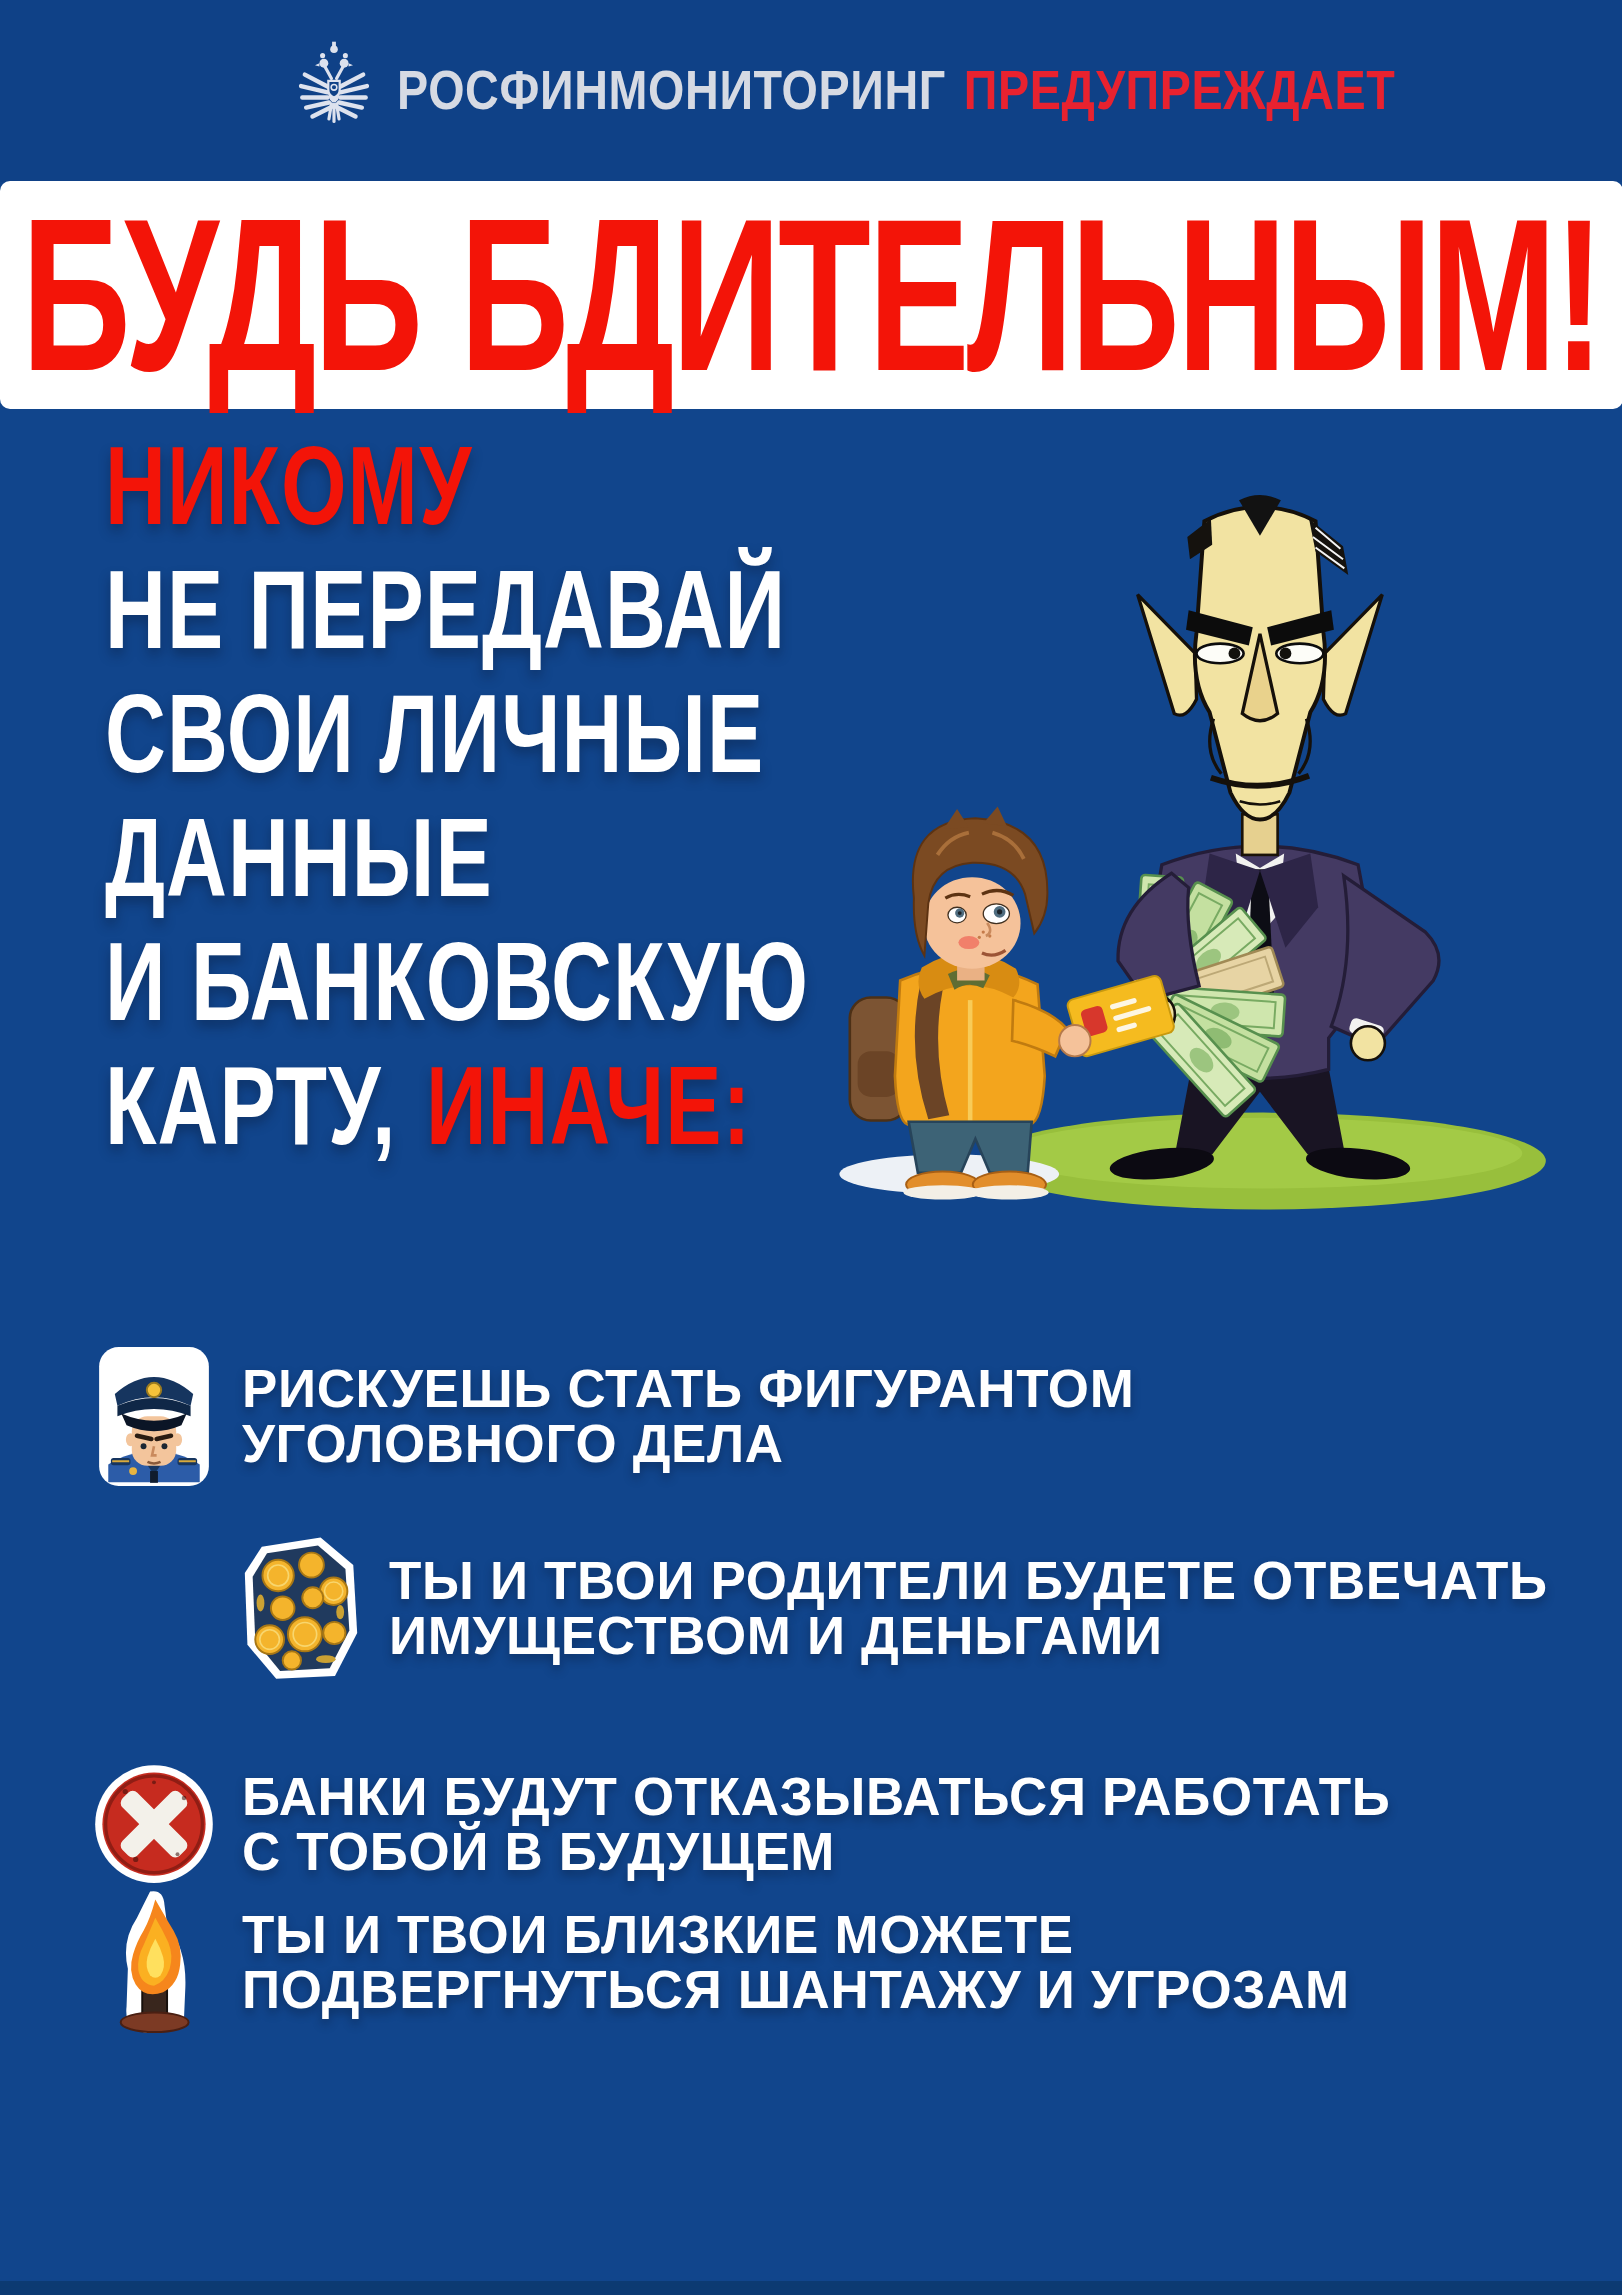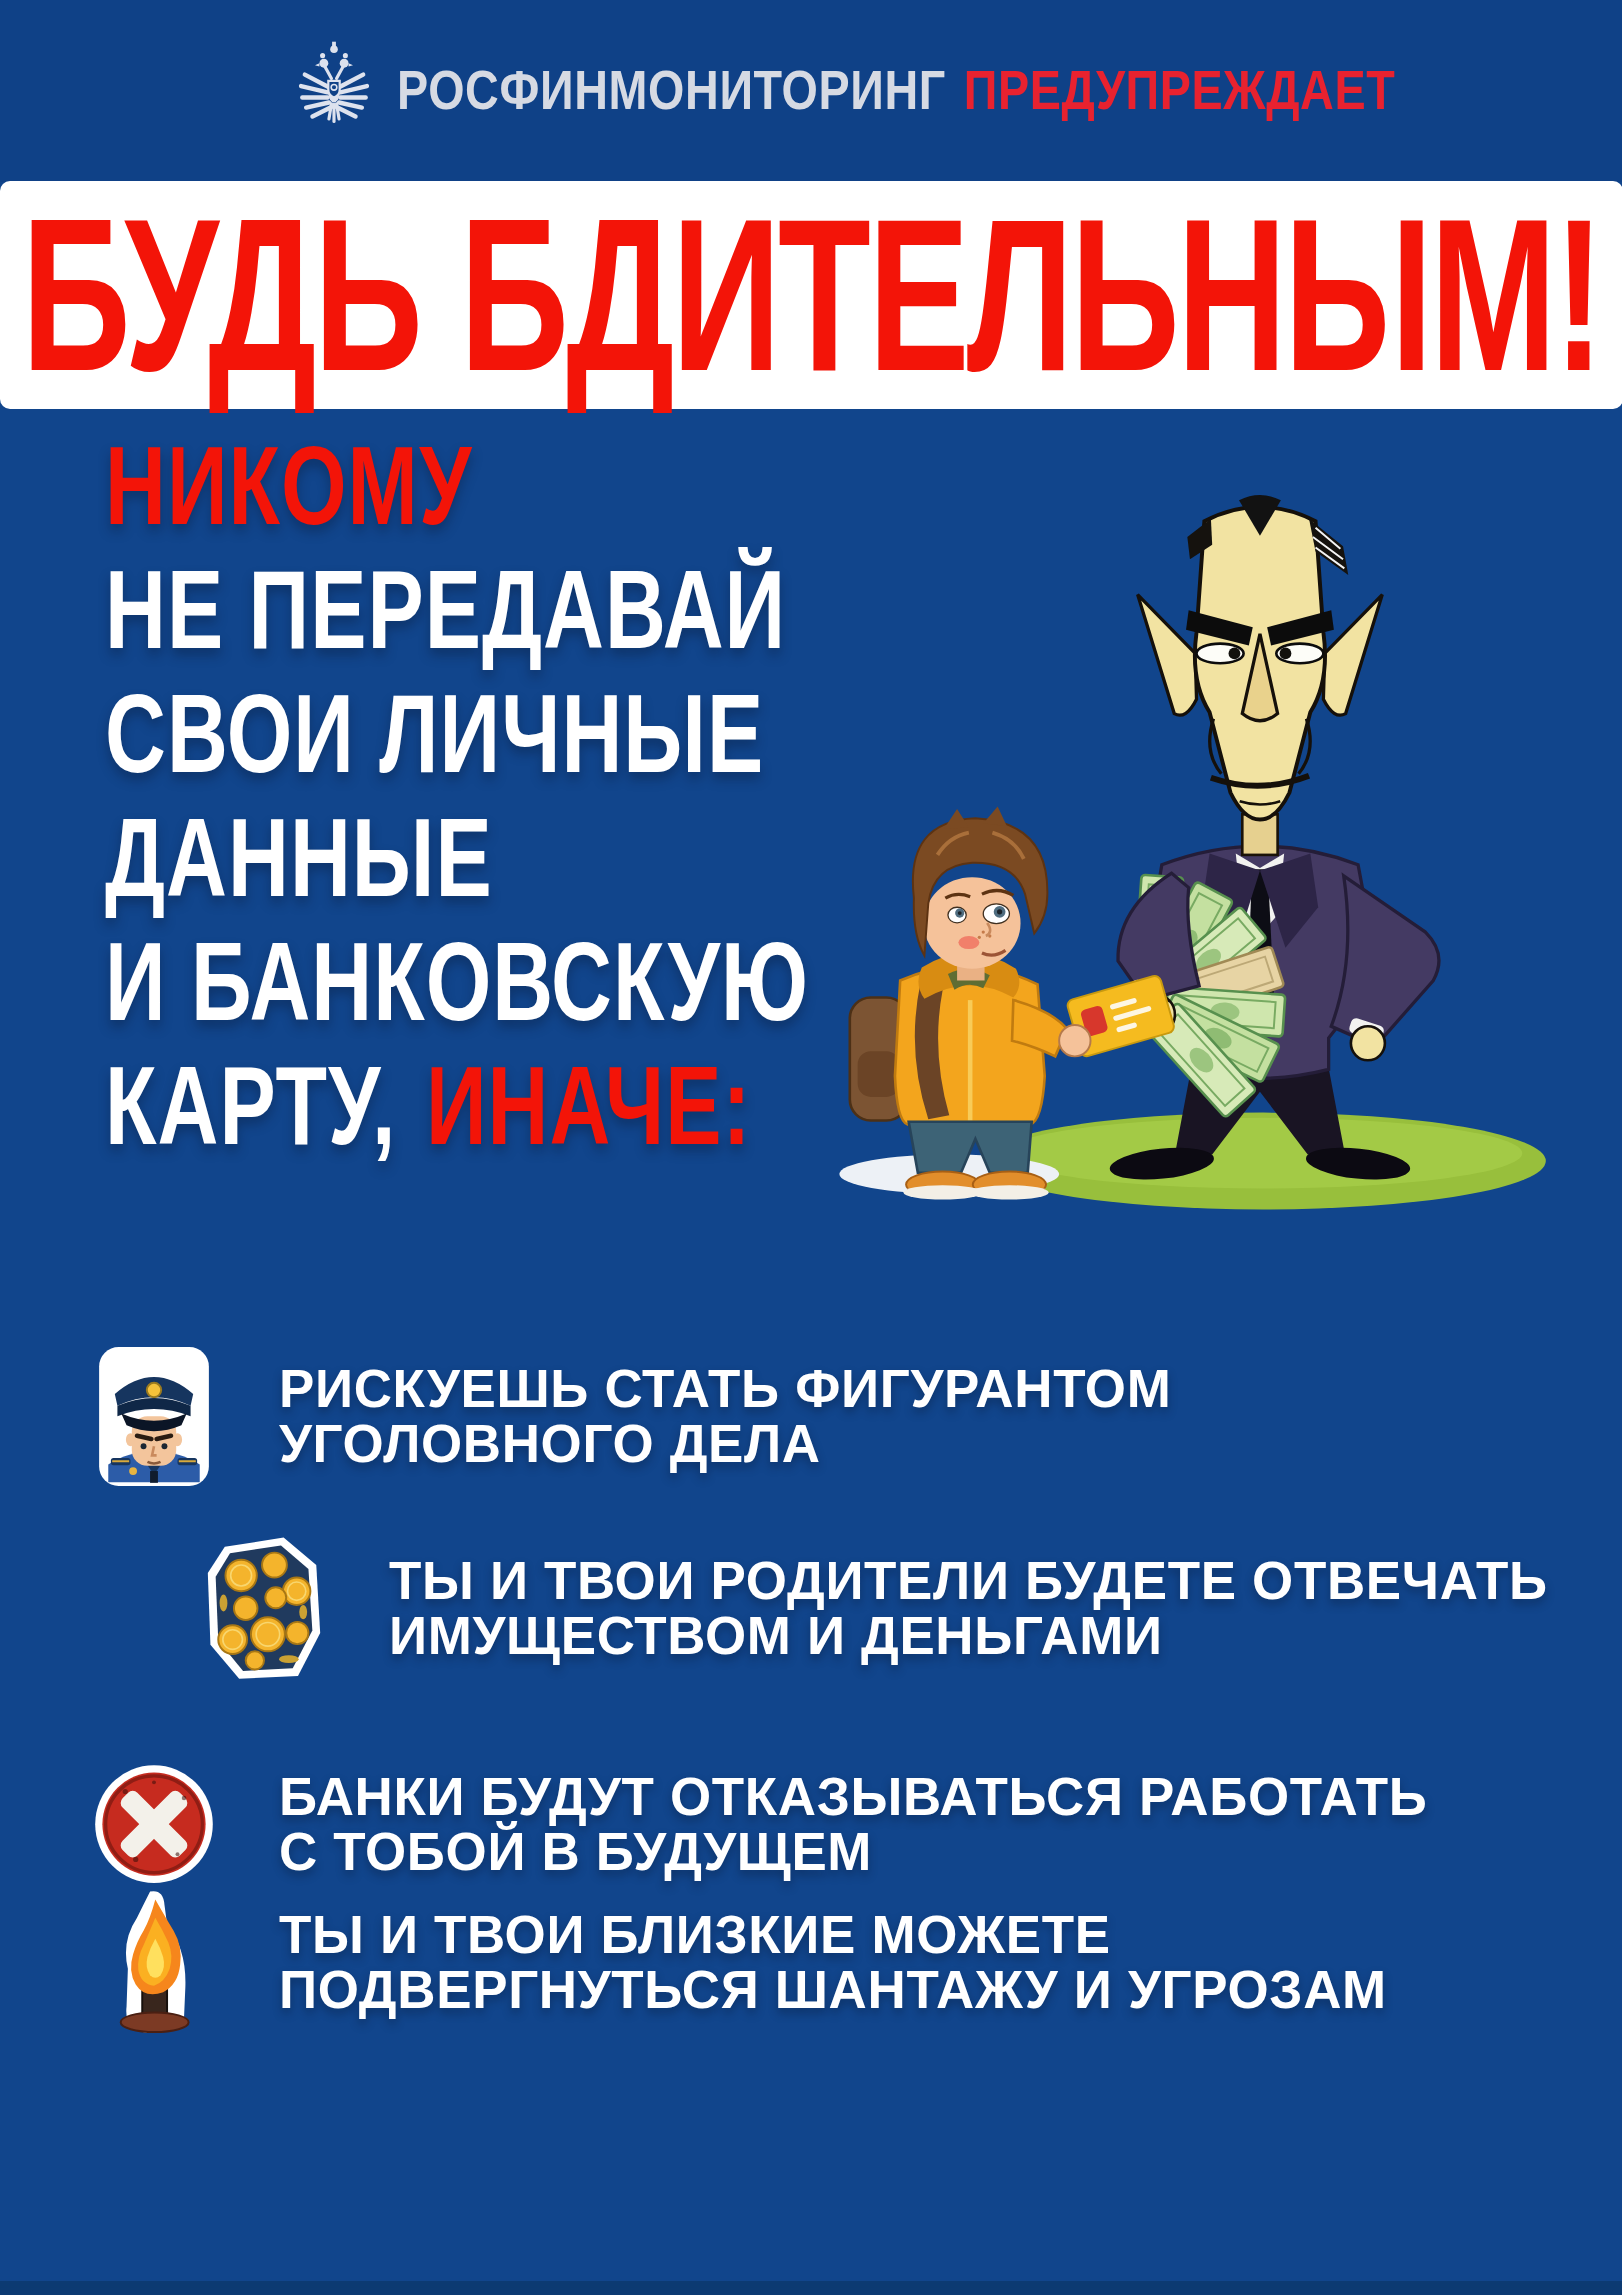--- a/index.html
+++ b/index.html
@@ -27,21 +27,21 @@
     transform:scaleX(0.76);transform-origin:left center;letter-spacing:1.3px;
     text-shadow:0 6.5px 13px rgba(8,20,44,.35);}
   .lead-red{color:#f31408;}
   .lead-white{color:#ffffff;}
   .lead-inline-red{color:#f31408;margin-left:0.35em;}
   
   .scene{position:absolute;left:753px;top:436px;width:870px;height:792px;}
   
   .bullet{position:absolute;left:92px;width:1479px;height:164px;display:flex;align-items:center;}
   .bullet .icon-box{width:124px;height:154px;flex:0 0 124px;display:flex;align-items:center;justify-content:center;}
-  .bullet .lines{margin-left:63px;}
+  .bullet .lines{margin-left:26px;}
   .bullet .b-line{white-space:nowrap;font-weight:700;font-size:54px;line-height:55px;color:#ffffff;
     transform:scaleX(0.98);transform-origin:left center;letter-spacing:0.7px;
     text-shadow:0 5.2px 9.2px rgba(8,20,44,.38);}
   .b1{top:1334px;} .b2{top:1526px;justify-content:flex-end;} .b3{top:1742px;} .b4{top:1880px;}
   
   .footer-strip{position:absolute;left:0;bottom:0;width:1623px;height:14.4px;background:#0c3a72;}
 </style>
 </head>
 <body>
 

